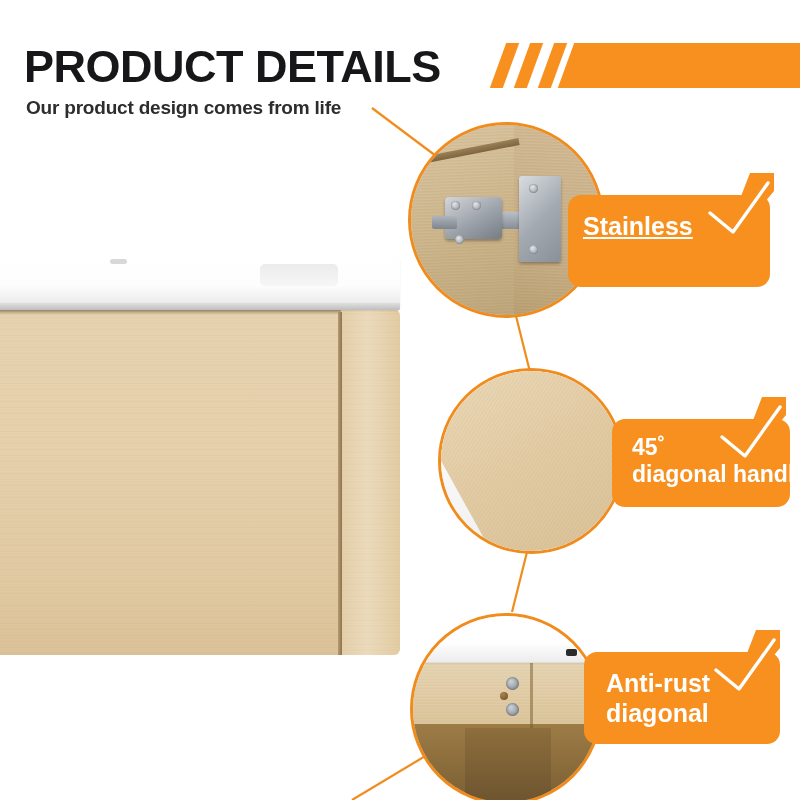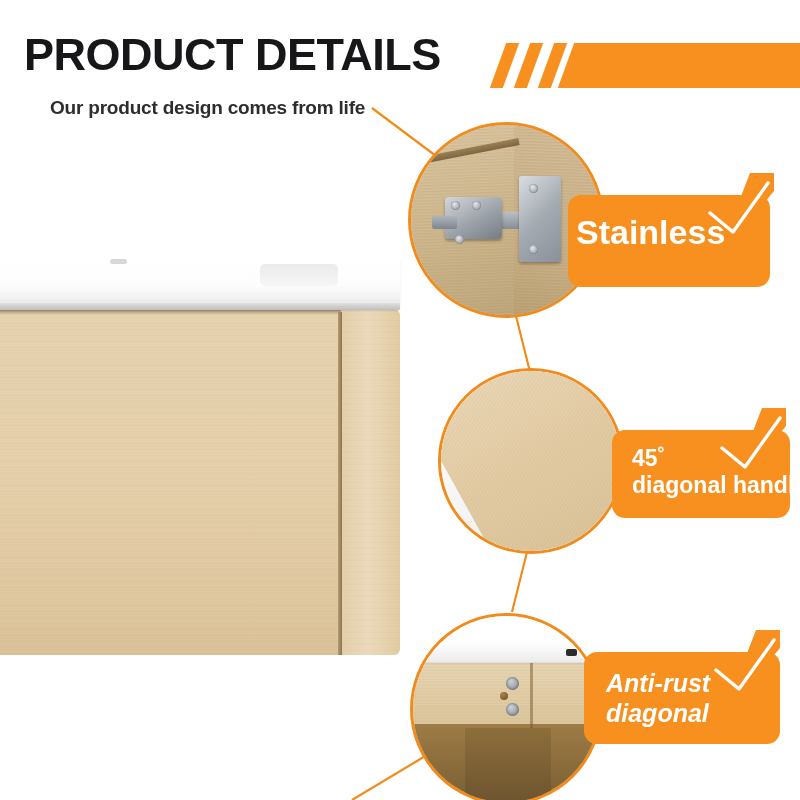--- a/index.html
+++ b/index.html
@@ -15,38 +15,37 @@
     width: 800px;
     height: 800px;
     overflow: hidden;
     background: #ffffff;
   }
 
   
   .header-title {
     position: absolute;
     left: 24px;
-    top: 32px;
+    top: 44px;
     font-size: 45px;
     font-weight: bold;
     letter-spacing: -0.5px;
     color: #17171a;
     line-height: 1;
     white-space: nowrap;
   }
   .header-sub {
     position: absolute;
     left: 26px;
     top: 97px;
     font-size: 19px;
     font-weight: bold;
     color: #2d2d30;
     letter-spacing: -0.2px;
     white-space: nowrap;
-    margin-left: 24px;
   }
   .slash {
     position: absolute;
     top: 43px;
     width: 13px;
     height: 45px;
     background: #f7901e;
     transform: skewX(-20deg);
   }
   .slash.s1 { left: 498px; }
@@ -317,28 +316,28 @@
     font-weight: bold;
     color: #ffffff;
     line-height: 1.18;
     white-space: nowrap;
   }
   .check-wrap {
     position: absolute;
     pointer-events: none;
   }
   .b1 { left: 568px; top: 195px; width: 202px; height: 92px; }
-  .b1 .badge-text { left: 8px; top: 17px; font-size: 34px; }
+  .b1 .badge-text { left: 15px; top: 17px; font-size: 25px; text-decoration: underline; }
   .b1 .check-wrap { left: 120px; top: -26px; width: 92px; height: 92px; }
 
-  .b2 { left: 612px; top: 430px; width: 178px; height: 88px; }
+  .b2 { left: 612px; top: 419px; width: 178px; height: 88px; }
   .b2 .badge-text { left: 20px; top: 15px; font-size: 23px; }
   .b2 .check-wrap { left: 88px; top: -26px; width: 92px; height: 92px; }
 
-  .b3 { left: 584px; top: 652px; width: 196px; height: 92px; font-style: italic; }
+  .b3 { left: 584px; top: 652px; width: 196px; height: 92px; }
   .b3 .badge-text { left: 22px; top: 17px; font-size: 25px; }
   .b3 .check-wrap { left: 110px; top: -26px; width: 92px; height: 92px; }
 </style>
 </head>
 <body>
 
 <div id="stage">
 
   <div class="header-title">PRODUCT DETAILS</div>
   <div class="header-sub">Our product design comes from life</div>

